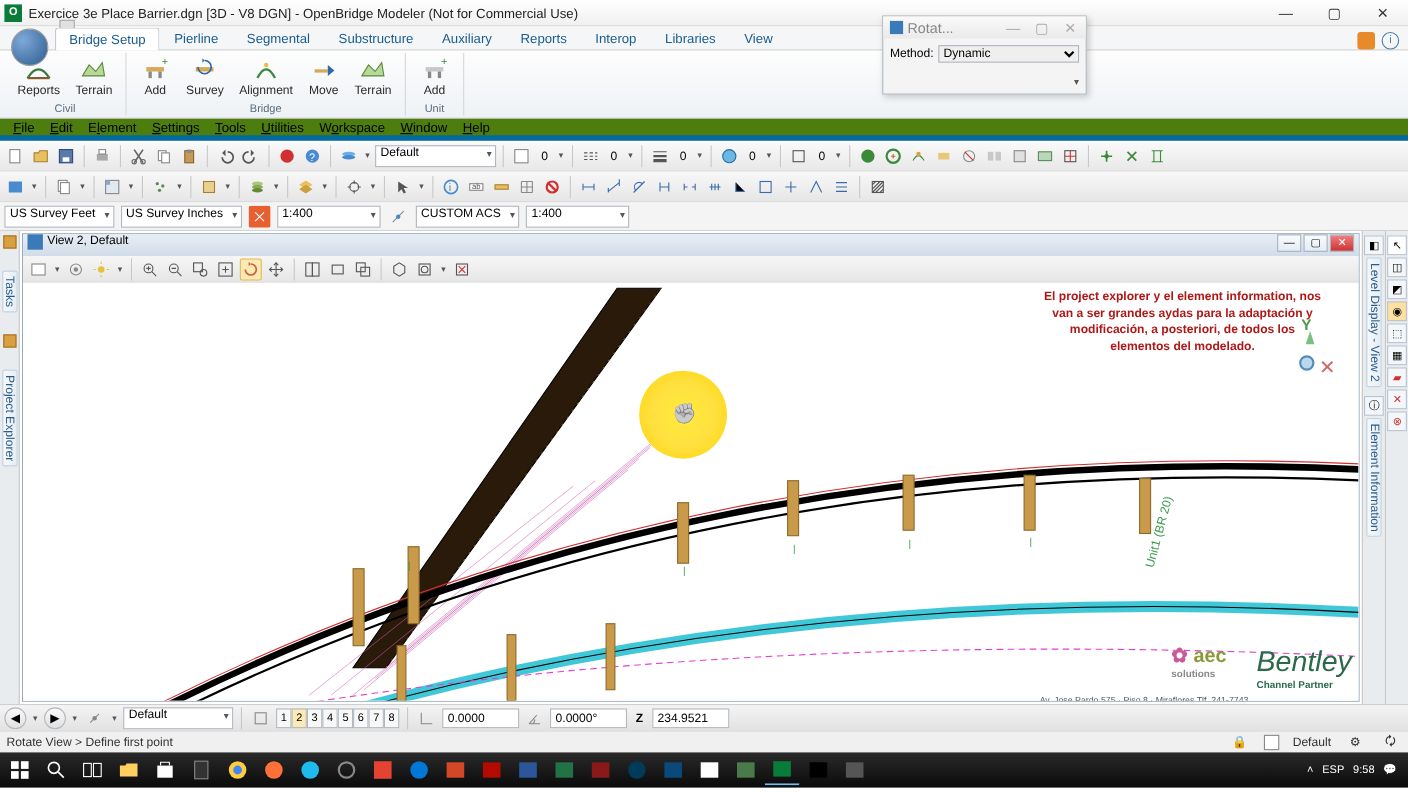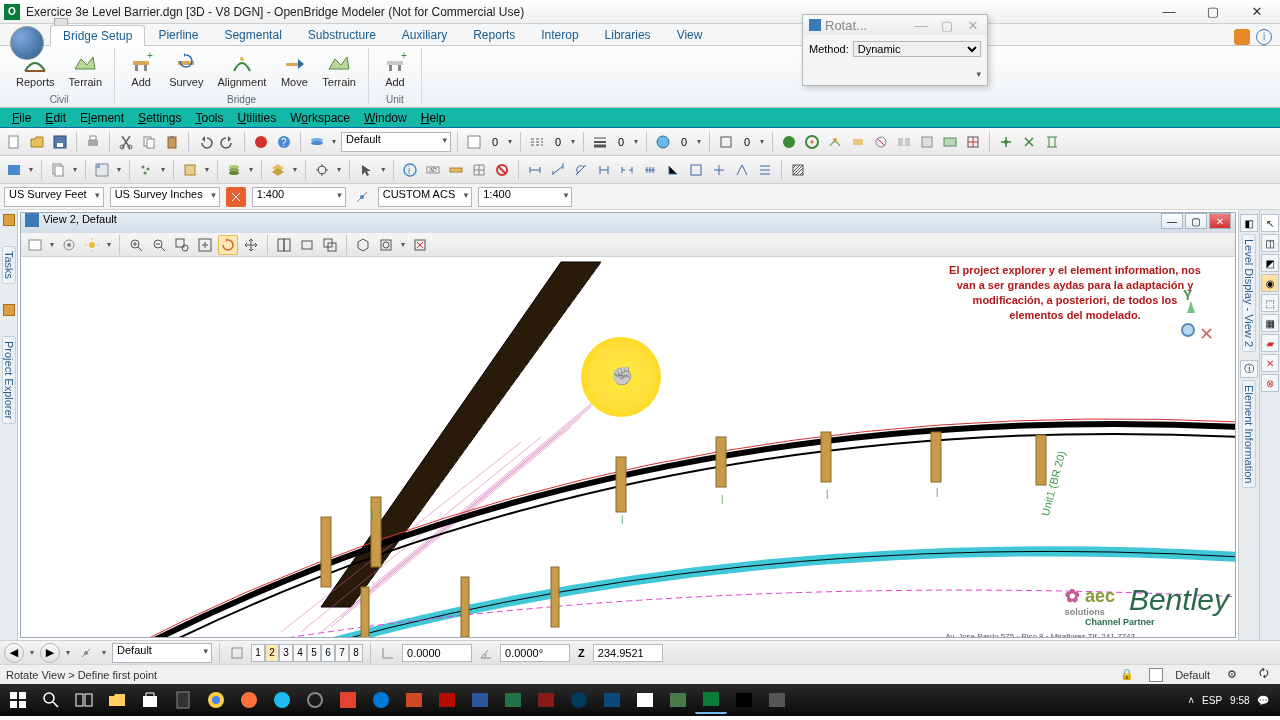--- a/index.html
+++ b/index.html
@@ -20,21 +20,21 @@
 .ribbon-tab.active { background:#fff; border-color:#c8c8c8; border-radius:3px 3px 0 0; position:relative; top:1px;}
 
 .ribbon-body { height: 62px; background: linear-gradient(#fdfdfd,#eef2f6); border-bottom:1px solid #c0c0c0; display:flex; padding: 2px 4px;}
 .ribbon-group { display:flex; flex-direction:column; align-items:center; border-right:1px solid #d8d8d8; padding: 0 6px;}
 .ribbon-group-row { display:flex; gap:2px; }
 .rbtn { display:flex; flex-direction:column; align-items:center; padding:2px 6px; font-size:11px; color:#2a2a2a; cursor:pointer; border-radius:3px;}
 .rico { width:28px; height:26px; display:flex;align-items:center;justify-content:center; }
 .rico svg { width:26px;height:24px;}
 .group-label { font-size:10px; color:#5a6a7a; margin-top:auto; padding-top:1px;}
 
-.menubar { height:20px; background:#14b8a6; display:flex; align-items:center; padding:0 6px; gap:2px; font-size:12px; border-bottom:1px solid #0369a1;}
+.menubar { height:20px; background:#4d7c0f; display:flex; align-items:center; padding:0 6px; gap:2px; font-size:12px; border-bottom:5px solid #0369a1;}
 .menubar span { padding:1px 6px; cursor:pointer;}
 .menubar span u { text-decoration: underline; }
 
 .toolbar { height:28px; background:linear-gradient(#fafafa,#e8e8e8); border-bottom:1px solid #cfcfcf; display:flex; align-items:center; padding:0 4px; gap:3px;}
 .tb-ico { width:20px;height:20px; border:1px solid transparent; display:flex;align-items:center;justify-content:center; cursor:pointer; border-radius:2px;}
 .tb-ico svg{width:16px;height:16px;}
 .tb-sep { width:1px; height:20px; background:#c8c8c8; margin:0 3px;}
 .tb-combo { height:20px; font-size:11px; border:1px solid #aeb6bf; background:#fff; padding:0 16px 0 4px; position:relative; min-width:60px;}
 .tb-combo::after{content:"▾"; position:absolute; right:3px; top:2px; font-size:9px; color:#555;}
 .tb-num { width:16px; text-align:center; font-size:11px;}
@@ -57,21 +57,21 @@
 .view-winbtns { margin-left:auto; display:flex; gap:2px;}
 .vwb { width:22px;height:16px; border:1px solid #a8b4c0; background:linear-gradient(#fafcfe,#e4ecf4); font-size:10px; display:flex;align-items:center;justify-content:center; cursor:pointer;}
 .vwb.close{background:linear-gradient(#f08080,#d03030); color:#fff;}
 .view-tools { height:24px; background:linear-gradient(#f6f6f6,#e6e6e6); border-bottom:1px solid #cfcfcf; display:flex; align-items:center; padding:0 4px; gap:3px;}
 .canvas { flex:1; background:#fff; position:relative; overflow:hidden;}
 
 .annotation { position:absolute; top:6px; right:30px; width:260px; color:#b01818; font-size:11px; font-weight:600; text-align:center; line-height:1.35; text-shadow: 1px 1px 0 #fff;}
 .highlight { position:absolute; left:560px; top:80px; width:80px; height:80px; border-radius:50%; background:radial-gradient(circle,#ffeb3b 0%, #ffe040 50%, #ffd400 100%); }
 .highlight::after{content:"✊"; position:absolute; left:30px; top:28px; font-size:18px; filter:grayscale(100%);}
 .bentley-logo{position:absolute; right:6px; bottom:10px; display:flex; align-items:center; gap:6px;}
-.bentley-logo .b{font-size:30px; color:#2a6a4a; font-weight:500; font-style:italic;margin-left:44px;}
+.bentley-logo .b{font-size:26px; color:#2a6a4a; font-weight:500; font-style:italic;}
 .bentley-logo .cp{font-size:9px; color:#2a6a4a; font-weight:bold;}
 .aec-logo{position:absolute; right:120px; bottom:20px; font-size:18px; color:#8a9a3a; font-weight:bold;margin-left:36px;}
 
 .statusbar1 { height:24px; background:linear-gradient(#f4f4f4,#e2e2e2); border-top:1px solid #cfcfcf; display:flex; align-items:center; padding:0 4px; gap:4px; font-size:11px;}
 .sb-btn { width:20px;height:20px; border:1px solid #b0b8c0; border-radius:10px; background:linear-gradient(#fafafa,#e0e0e0); display:flex;align-items:center;justify-content:center; cursor:pointer;}
 .sb-input { width:70px; height:18px; border:1px solid #b0b8c0; background:#fff; font-size:11px; padding:0 4px;}
 .sb-pagenums { display:flex;}
 .sb-pagenums span{width:14px;height:18px; border:1px solid #b0b8c0; background:#f8f8f8; font-size:10px; display:flex;align-items:center;justify-content:center; cursor:pointer;}
 .sb-pagenums span.active{background:#fce9b6;}
 
@@ -95,21 +95,21 @@
 .axis-gizmo .ar{position:absolute; left:26px; top:14px; width:0;height:0; border-left:4px solid transparent; border-right:4px solid transparent; border-bottom:12px solid #7ac080;}
 .axis-gizmo .dot{position:absolute; left:20px; top:36px; width:14px;height:14px; border-radius:50%; background:#b8d8f0; border:2px solid #5a8ab8;}
 .axis-gizmo .xr{position:absolute; left:38px; top:36px; color:#d06a6a; font-size:18px;}
 .addr{position:absolute; right:100px; bottom:-5px; font-size:8px; color:#555; line-height:1.2; text-align:left;}
 </style>
 </head>
 <body>
 
 <div class="titlebar">
   <div class="appicon">O</div>
-  <div class="title">Exercice 3e Level Barrier.dgn [3D - V8 DGN] - OpenBridge Modeler (Not for Commercial Use)</div>
+  <div class="title">Exercice 3e Place Barrier.dgn [3D - V8 DGN] - OpenBridge Modeler (Not for Commercial Use)</div>
   <div class="winbtns">
     <div class="winbtn">—</div>
     <div class="winbtn">▢</div>
     <div class="winbtn">✕</div>
   </div>
 </div>
 
 <div class="ribbon-tabs">
   <div class="qat" style="position:absolute; left:4px; top:22px; background:transparent;">
     <div class="logo"></div>

